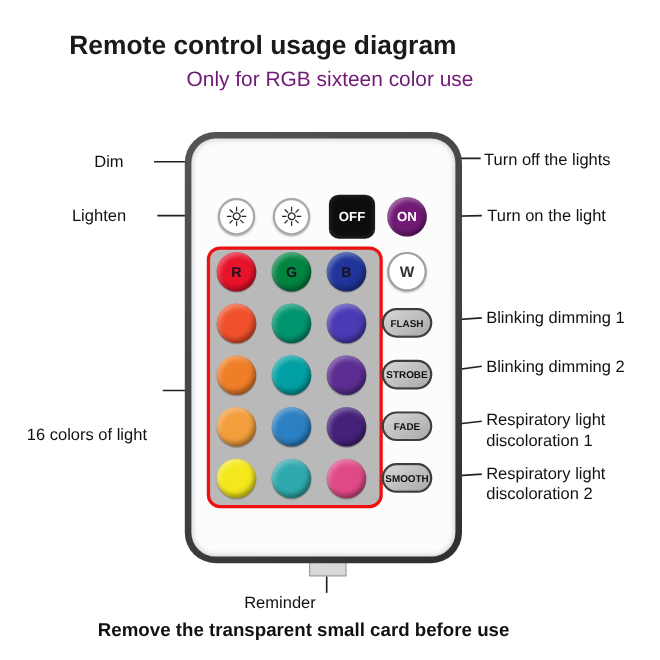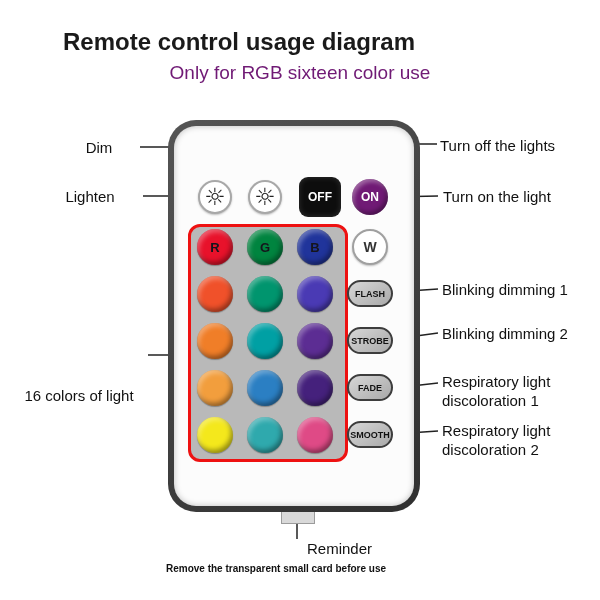--- a/index.html
+++ b/index.html
@@ -74,24 +74,24 @@
   .lbl-dim{left:60px;top:139px;width:78px;text-align:center;}
   .lbl-lighten{left:40px;top:188px;width:100px;text-align:center;}
   .lbl-16colors{left:15px;top:367px;width:128px;text-align:center;margin-top:20px;}
   .lbl-turnoff{left:440px;top:137px;width:150px;}
   .lbl-turnon{left:443px;top:188px;width:150px;}
   .lbl-blink1{left:442px;top:281px;width:150px;}
   .lbl-blink2{left:442px;top:325px;width:150px;}
   .lbl-resp1{left:442px;top:373px;width:148px;}
   .lbl-resp2{left:442px;top:422px;width:148px;}
 
-  .reminder{position:absolute;left:222px;top:540px;width:150px;text-align:right;
+  .reminder{position:absolute;left:222px;top:540px;width:150px;text-align:left;
             font-size:15px;color:#111;}
   .footnote{position:absolute;left:0;top:563px;width:552px;text-align:center;
-            font-size:10px;font-weight:bold;color:#111;}
+            font-size:17px;font-weight:bold;color:#111;}
 </style>
 </head>
 <body>
 
 <div class="page">
 
   <div class="title">Remote control usage diagram</div>
   <div class="subtitle">Only for RGB sixteen color use</div>
 
   <svg class="lines" viewBox="0 0 600 600" xmlns="http://www.w3.org/2000/svg">

